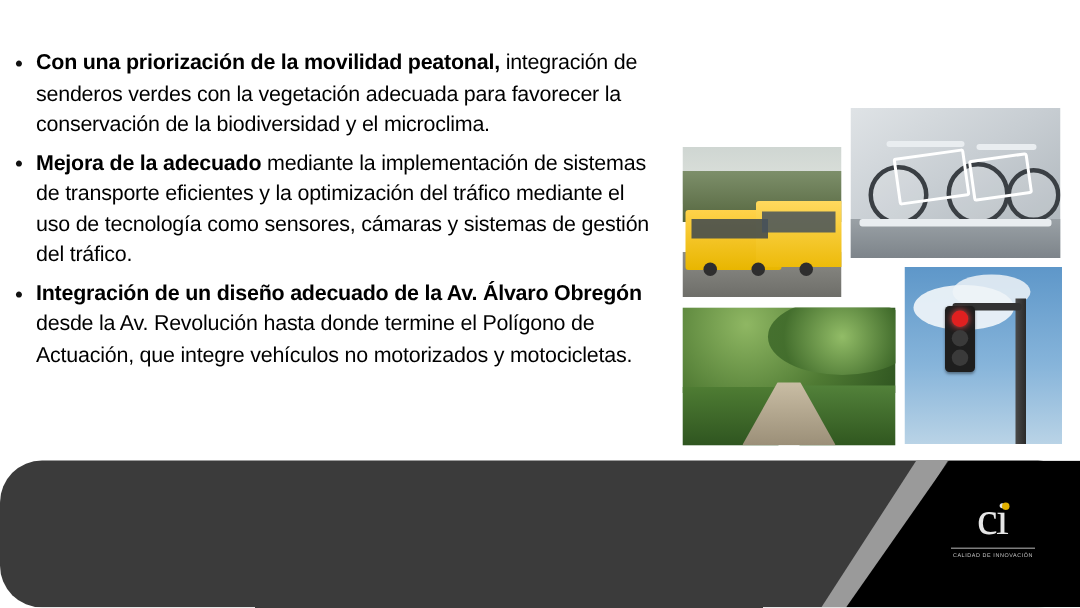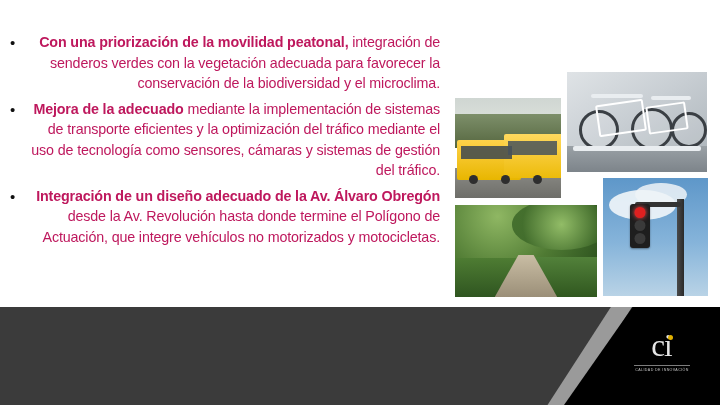--- a/index.html
+++ b/index.html
@@ -39,23 +39,22 @@
     color: #111111;
     font-size: 15px;
     line-height: 20px;
     text-align: left;
     padding-top: 1px;
   }
   .bullet-text {
     flex: 1 1 auto;
     font-size: 14.3px;
     line-height: 20.5px;
-    color: #be185d;
+    color: #000000;
     letter-spacing: -0.15px;
-    text-align: right;
   }
   .bullet-text b {
     font-weight: bold;
   }
 
   
   .photos {
     position: absolute;
     left: 450px;
     top: 60px;
@@ -203,20 +202,21 @@
   .light-lamp.green { top: 29px; }
 
   
   .footer {
     position: absolute;
     left: 0;
     bottom: 0;
     width: 720px;
     height: 98px;
     background: #3b3b3b;
+    border-radius: 28px;
   }
   .footer-corner {
     position: absolute;
     right: 0;
     bottom: 0;
     width: 156px;
     height: 98px;
     background: #000000;
     clip-path: polygon(44% 0%, 100% 0%, 100% 100%, 0% 100%);
   }

